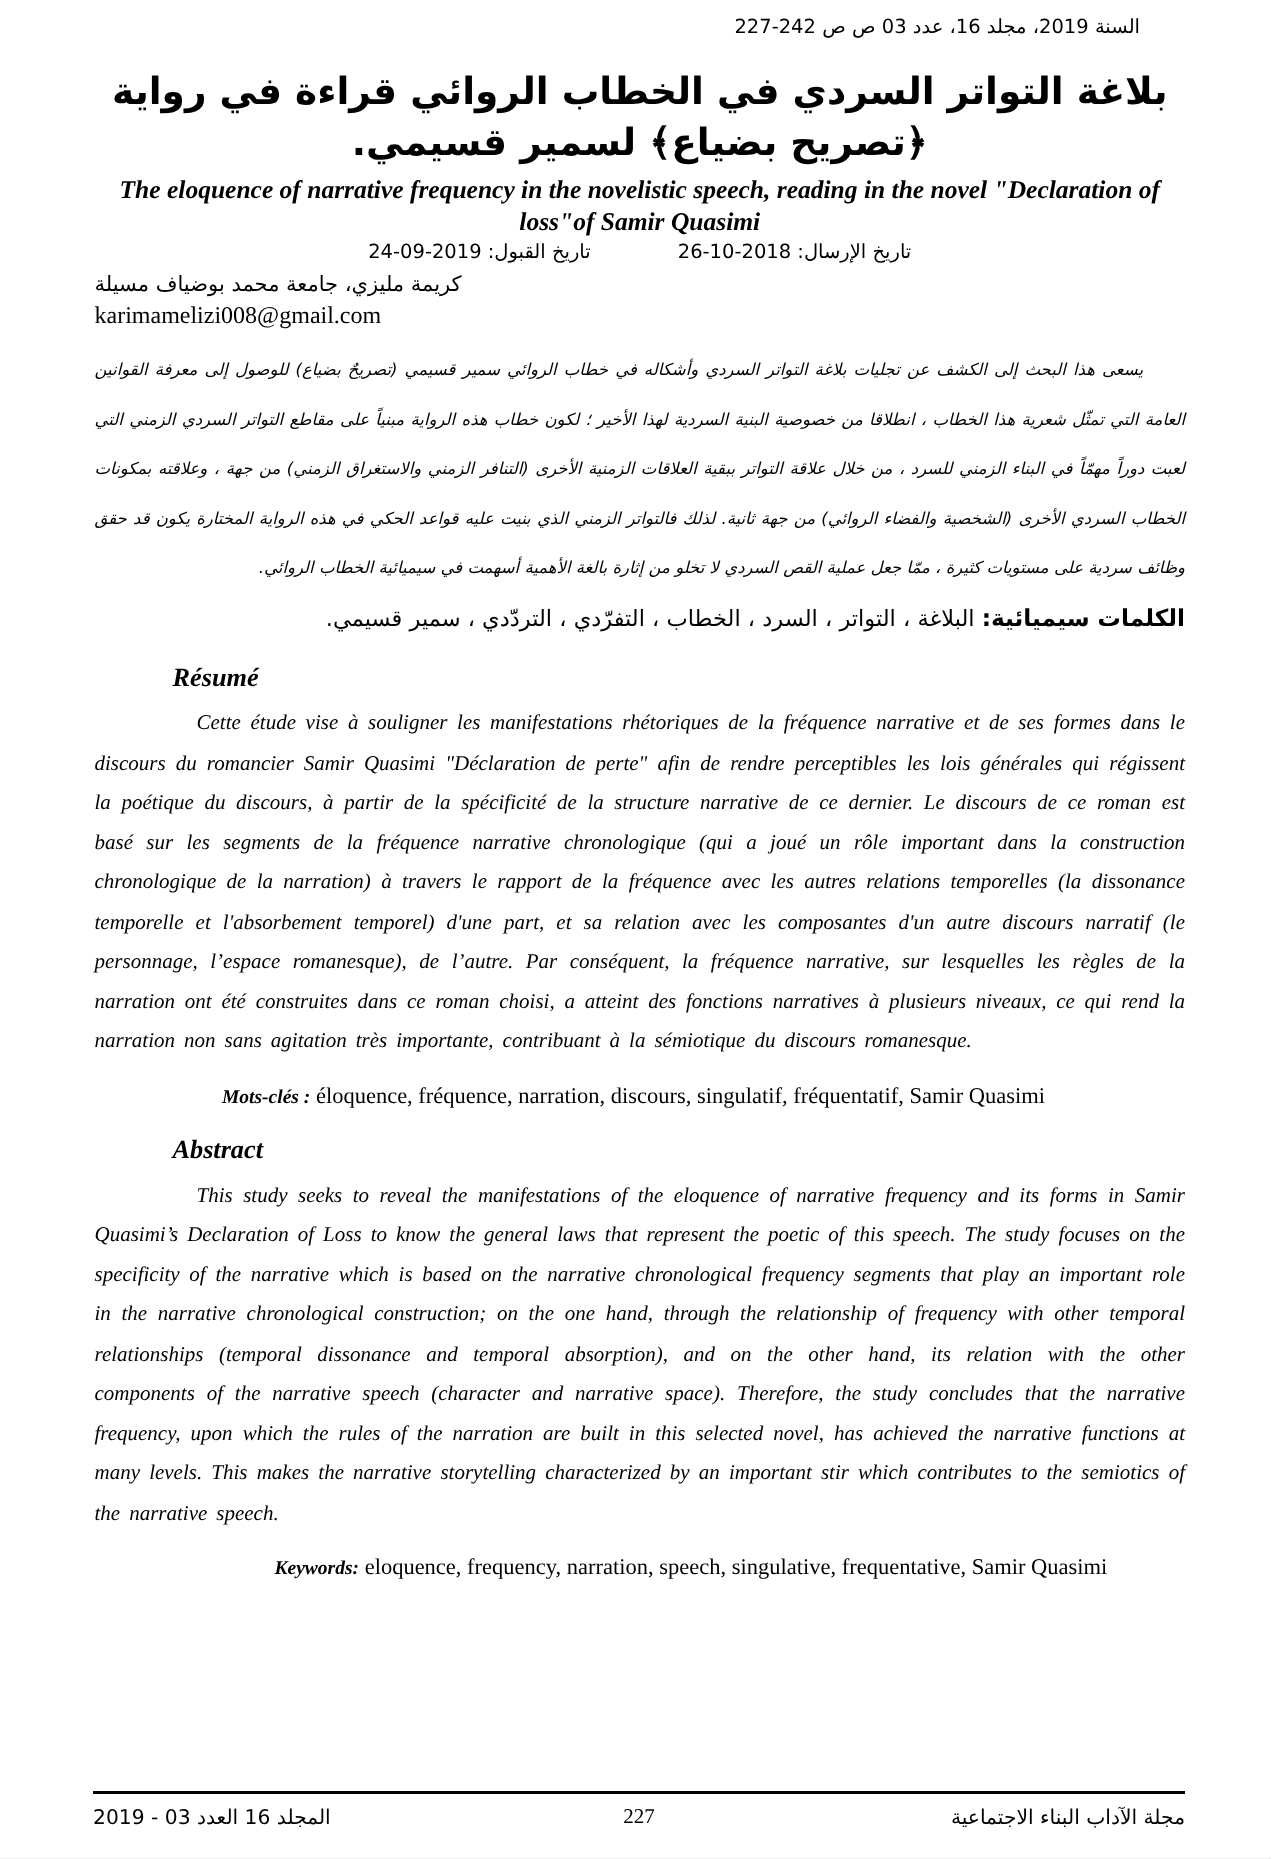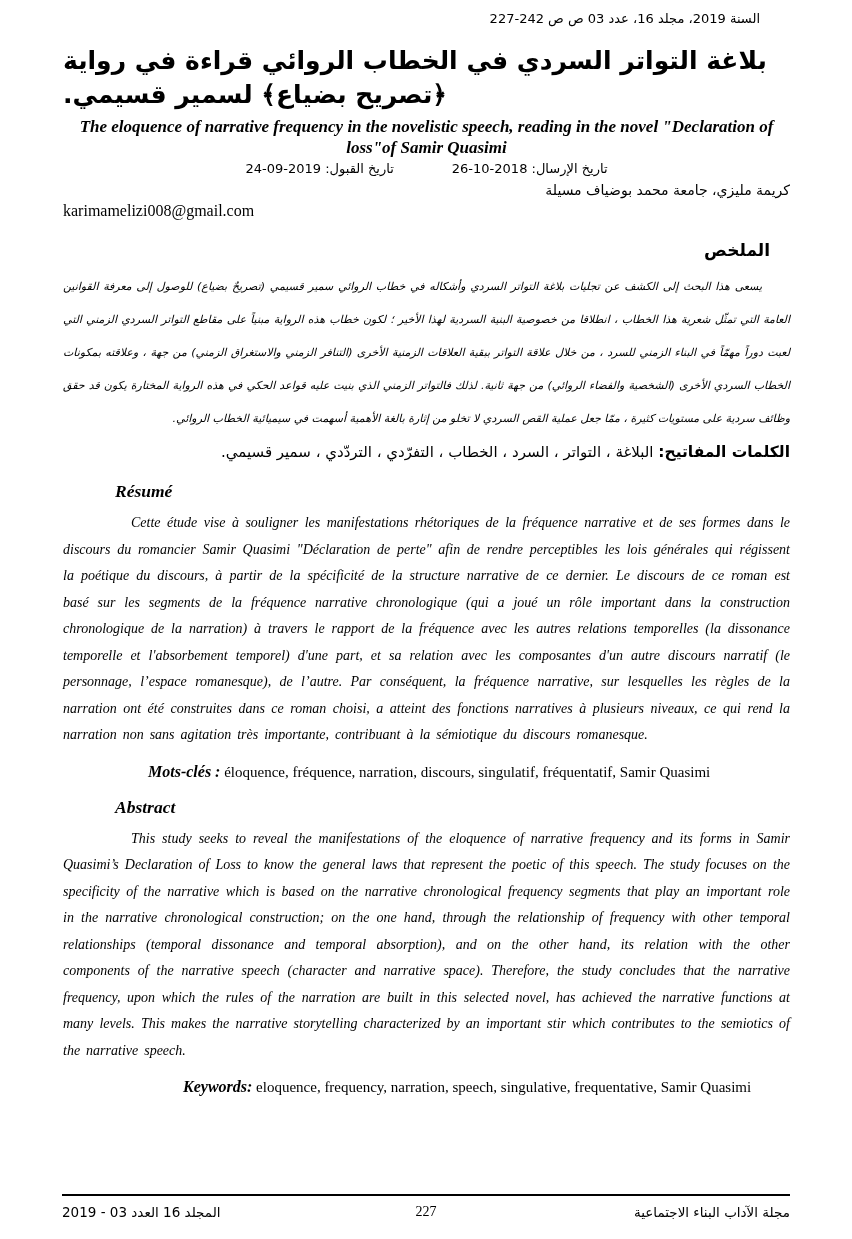--- a/index.html
+++ b/index.html
@@ -19,21 +19,21 @@
     direction: rtl;
     text-align: left; 
     font-size: 13px;
     line-height: 18px;
     margin: 2px 30px 0 0;
   }
   .journal-header-inner { display: block; text-align: right; }
 
   .title-ar {
     direction: rtl;
-    text-align: left;
+    text-align: center;
     font-size: 25px;
     font-weight: bold;
     line-height: 34px;
     margin: 16px 0 4px 0;
     font-family: "DejaVu Sans", sans-serif;
   }
   .title-en {
     text-align: center;
     font-family: "Liberation Serif", serif;
     font-style: italic;
@@ -45,21 +45,21 @@
   .dates-row {
     direction: rtl;
     display: flex;
     justify-content: center;
     gap: 58px;
     font-size: 13px;
     margin-top: 3px;
   }
   .author-line {
     direction: rtl;
-    text-align: right;
+    text-align: left;
     font-size: 14px;
     margin-top: 6px;
   }
   .email-line {
     font-family: "Liberation Serif", serif;
     font-size: 16px;
     margin-top: 4px;
   }
 
   .heading-ar {
@@ -104,21 +104,21 @@
     word-spacing: 2.5px;
     margin: 8px 0 0 0;
   }
   .keywords-latin {
     font-family: "Liberation Serif", serif;
     font-size: 15px;
     margin: 14px 0 0 85px;
   }
   .keywords-latin b {
     font-style: italic;
-    font-size: 16px;
+    font-size: 13px;
   }
   .keywords-latin.en { margin-left: 120px; }
 
   .footer {
     position: absolute;
     left: 62px;
     right: 62px;
     top: 1194px;
     border-top: 2px solid #000;
     padding-top: 8px;
@@ -154,25 +154,24 @@
 
     <div class="dates-row">
       <span>تاريخ الإرسال: 2018-10-26</span>
       <span>تاريخ القبول: 2019-09-24</span>
     </div>
 
     <div class="author-line">كريمة مليزي، جامعة محمد بوضياف مسيلة</div>
 
     <div class="email-line">karimamelizi008@gmail.com</div>
 
-    <h3 class="heading-ar">الملخص</h3>
 
     <p class="body-ar">يسعى هذا البحث إلى الكشف عن تجليات بلاغة التواتر السردي وأشكاله في خطاب الروائي سمير قسيمي (تصريحٌ بضياع) للوصول إلى معرفة القوانين العامة التي تمثّل شعرية هذا الخطاب ، انطلاقا من خصوصية البنية السردية لهذا الأخير ؛ لكون خطاب هذه الرواية مبنياً على مقاطع التواتر السردي الزمني التي لعبت دوراً مهمّاً في البناء الزمني للسرد ، من خلال علاقة التواتر ببقية العلاقات الزمنية الأخرى (التنافر الزمني والاستغراق الزمني) من جهة ، وعلاقته بمكونات الخطاب السردي الأخرى (الشخصية والفضاء الروائي) من جهة ثانية. لذلك فالتواتر الزمني الذي بنيت عليه قواعد الحكي في هذه الرواية المختارة يكون قد حقق وظائف سردية على مستويات كثيرة ، ممّا جعل عملية القص السردي لا تخلو من إثارة بالغة الأهمية أسهمت في سيميائية الخطاب الروائي.</p>
 
-    <p class="keywords-ar"><b>الكلمات المفاتيح:</b><span> البلاغة ، التواتر ، السرد ، الخطاب ، التفرّدي ، التردّدي ، سمير قسيمي.</span></p>
+    <p class="keywords-ar"><b>الكلمات سيميائية:</b><span> البلاغة ، التواتر ، السرد ، الخطاب ، التفرّدي ، التردّدي ، سمير قسيمي.</span></p>
 
     <h3 class="heading-latin">Résumé</h3>
 
     <p class="body-latin">Cette étude vise à souligner les manifestations rhétoriques de la fréquence narrative et de ses formes dans le discours du romancier Samir Quasimi "Déclaration de perte" afin de rendre perceptibles les lois générales qui régissent la poétique du discours, à partir de la spécificité de la structure narrative de ce dernier. Le discours de ce roman est basé sur les segments de la fréquence narrative chronologique (qui a joué un rôle important dans la construction chronologique de la narration) à travers le rapport de la fréquence avec les autres relations temporelles (la dissonance temporelle et l'absorbement temporel) d'une part, et sa relation avec les composantes d'un autre discours narratif (le personnage, l’espace romanesque), de l’autre. Par conséquent, la fréquence narrative, sur lesquelles les règles de la narration ont été construites dans ce roman choisi, a atteint des fonctions narratives à plusieurs niveaux, ce qui rend la narration non sans agitation très importante, contribuant à la sémiotique du discours romanesque.</p>
 
     <p class="keywords-latin"><b>Mots-clés :</b><span> éloquence, fréquence, narration, discours, singulatif, fréquentatif, Samir Quasimi</span></p>
 
     <h3 class="heading-latin">Abstract</h3>
 
     <p class="body-latin">This study seeks to reveal the manifestations of the eloquence of narrative frequency and its forms in Samir Quasimi’s Declaration of Loss to know the general laws that represent the poetic of this speech. The study focuses on the specificity of the narrative which is based on the narrative chronological frequency segments that play an important role in the narrative chronological construction; on the one hand, through the relationship of frequency with other temporal relationships (temporal dissonance and temporal absorption), and on the other hand, its relation with the other components of the narrative speech (character and narrative space). Therefore, the study concludes that the narrative frequency, upon which the rules of the narration are built in this selected novel, has achieved the narrative functions at many levels. This makes the narrative storytelling characterized by an important stir which contributes to the semiotics of the narrative speech.</p>

